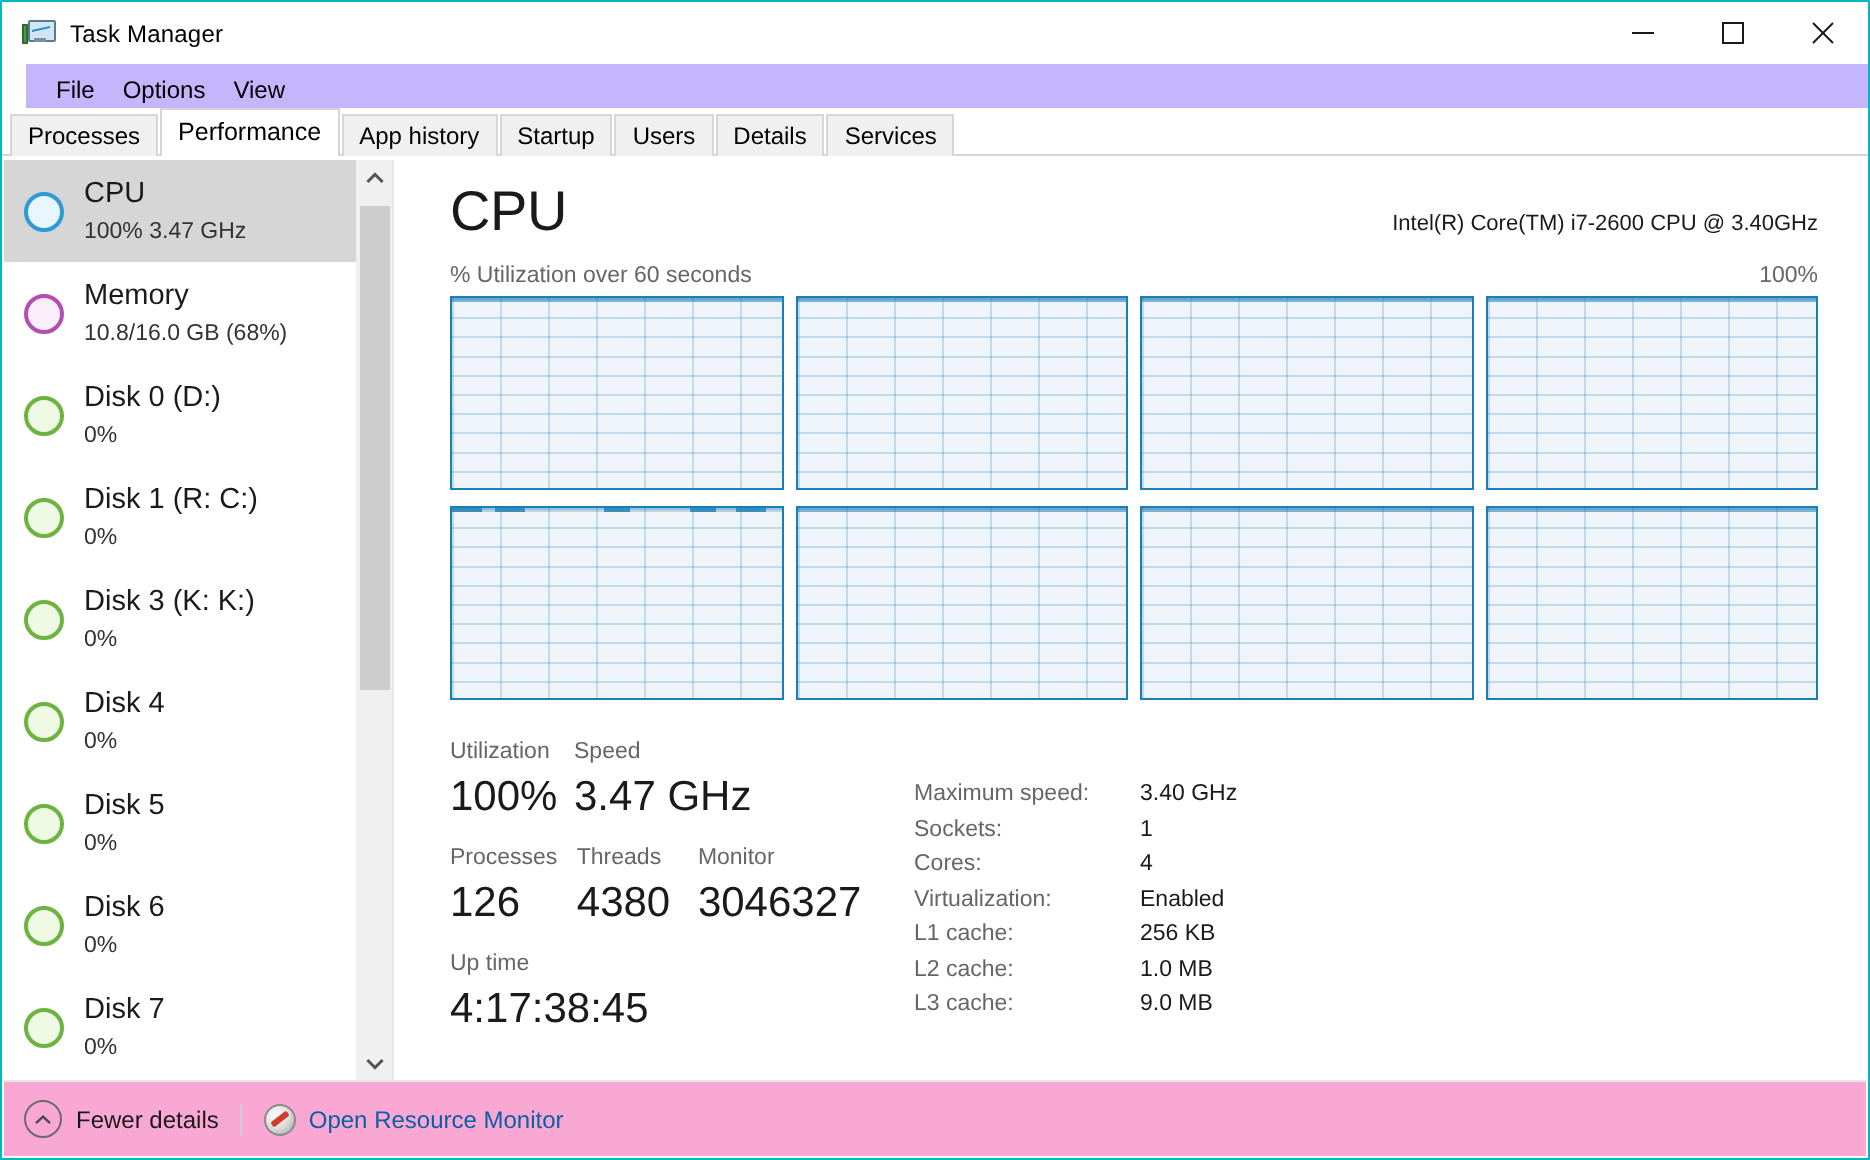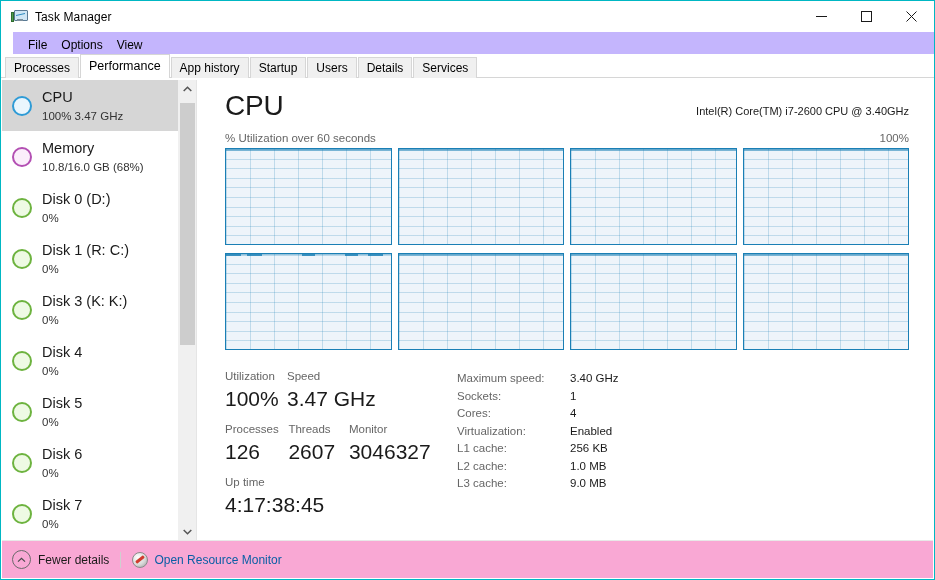--- a/index.html
+++ b/index.html
@@ -301,20 +301,21 @@
   .sgroup.g-proc   { width: 67px; }
   .sgroup.g-thread { width: 64px; }
   .sgroup.g-handle { width: 110px; }
   .sgroup.g-uptime { width: 200px; }
   #stats-left .srow + .srow { margin-top: 8px; }
 
   #stats-right {
     flex: 1;
     padding-top: 2px;
     padding-left: 4px;
+    margin-top: 19px;
   }
   .spec-row {
     display: flex;
     line-height: 17.5px;
   }
   .spec-key {
     width: 113px;
     flex: none;
     font-size: 11.5px;
     color: #666666;
@@ -577,21 +578,21 @@
             </div>
           </div>
 
           <div class="srow">
             <div class="sgroup g-proc">
               <div class="slabel">Processes</div>
               <div class="svalue">126</div>
             </div>
             <div class="sgroup g-thread">
               <div class="slabel">Threads</div>
-              <div class="svalue">2607</div>
+              <div class="svalue">4380</div>
             </div>
             <div class="sgroup g-handle">
               <div class="slabel">Monitor</div>
               <div class="svalue">3046327</div>
             </div>
           </div>
 
           <div class="srow">
             <div class="sgroup g-uptime">
               <div class="slabel">Up time</div>

